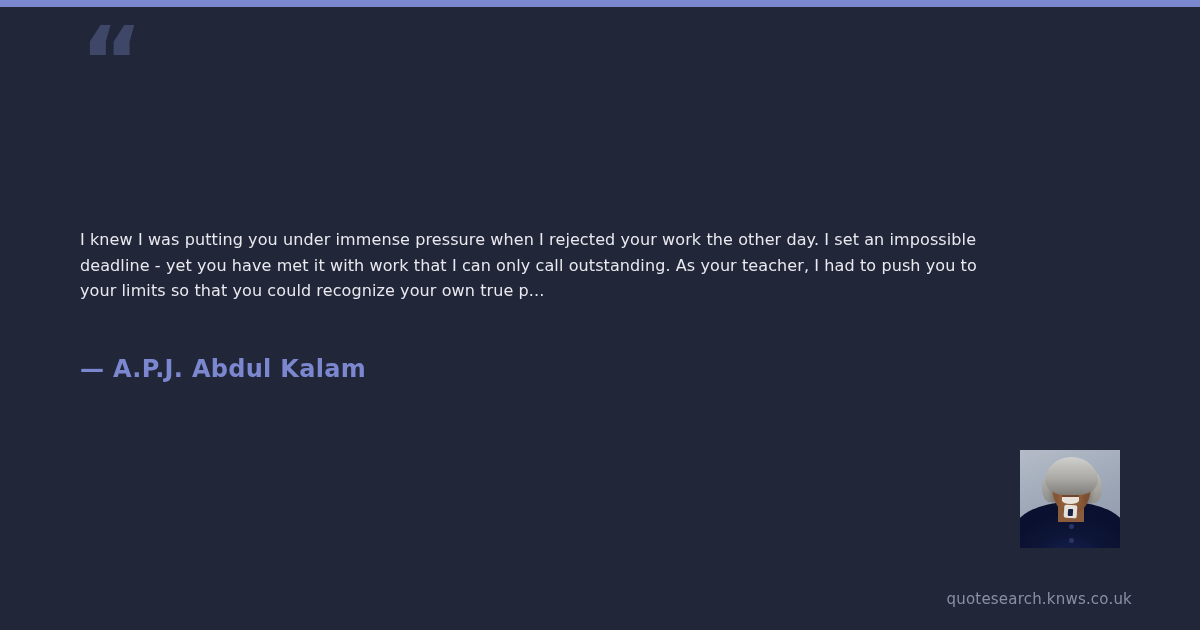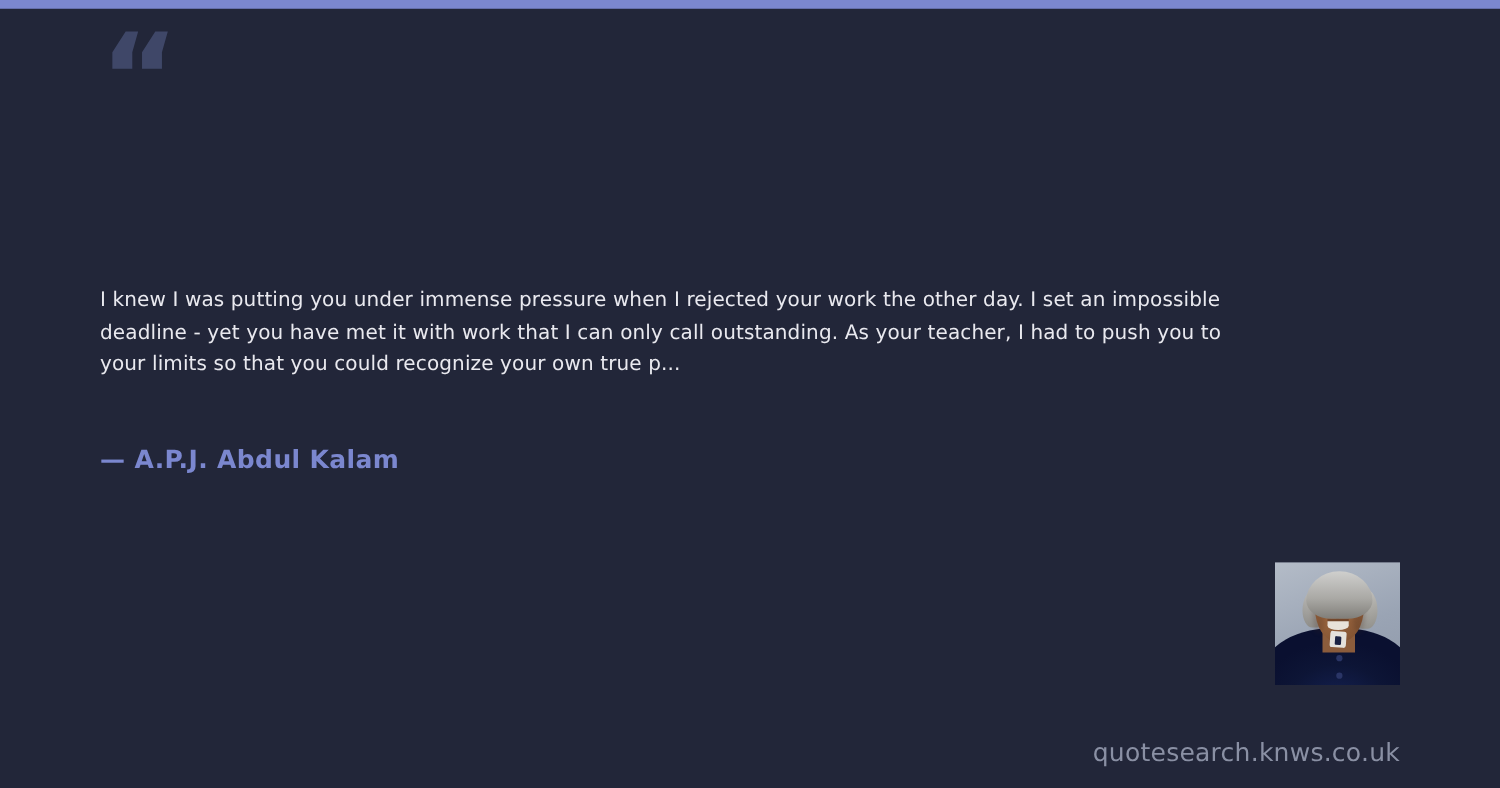--- a/index.html
+++ b/index.html
@@ -50,21 +50,21 @@
     color: #e9e9ef;
     font-weight: 400;
     letter-spacing: 0.1px;
   }
 
   
   .attribution {
     position: absolute;
     left: 80px;
     top: 355px;
-    font-size: 20px;
+    font-size: 24px;
     font-weight: bold;
     color: #7b87cf;
     letter-spacing: 0.3px;
     white-space: nowrap;
   }
 
   
   .portrait {
     position: absolute;
     left: 1020px;
@@ -222,23 +222,23 @@
     left: 62px; top: 30px;
     width: 10px; height: 26px;
     background: rgba(60,36,22,0.25);
     border-radius: 50%;
     filter: blur(2px);
   }
 
   
   .site-url {
     position: absolute;
-    right: 80px;
+    right: 68px;
     top: 590px;
-    font-size: 20px;
+    font-size: 15px;
     color: #8a90a4;
     letter-spacing: 0.2px;
     white-space: nowrap;
   }
 </style>
 </head>
 <body>
 
 <div class="top-bar"></div>
 

